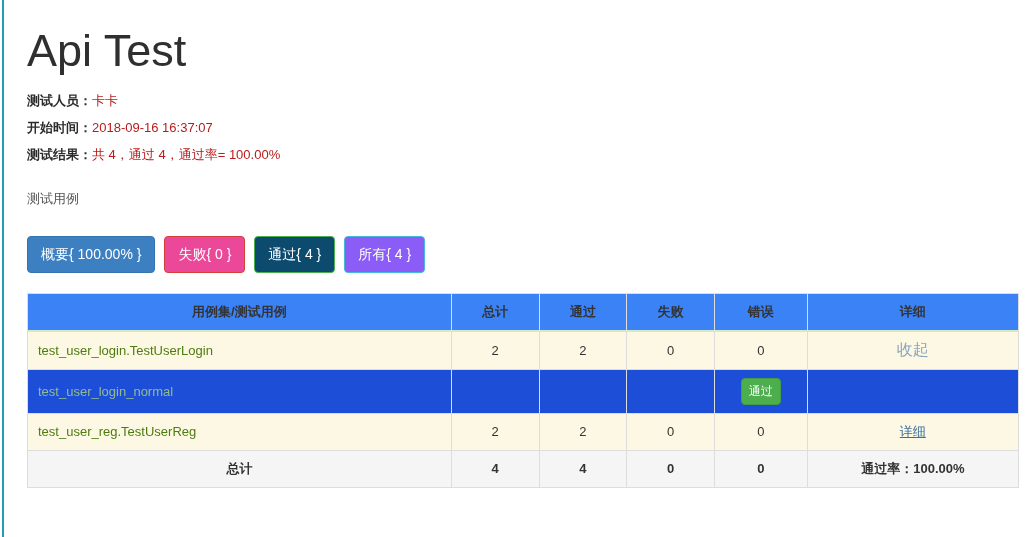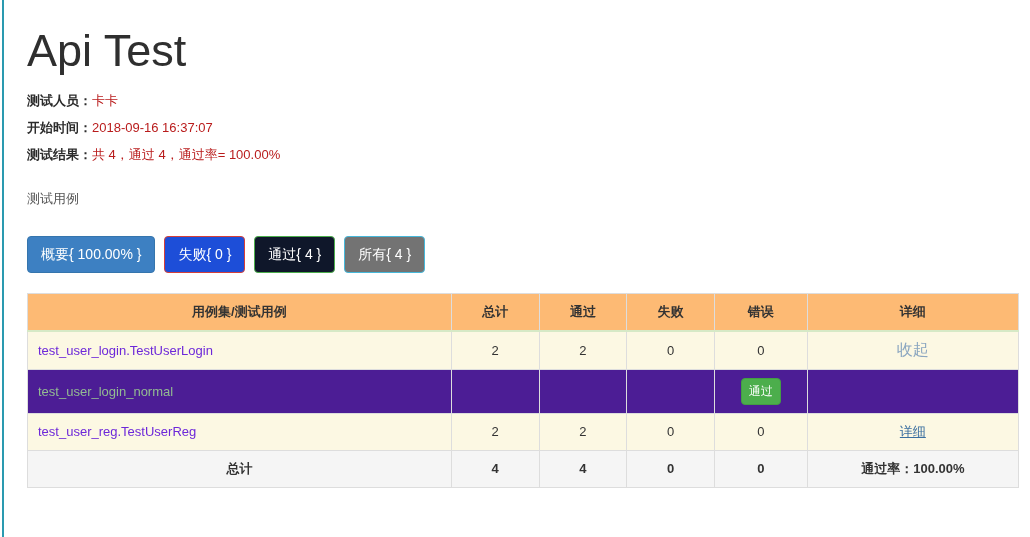--- a/index.html
+++ b/index.html
@@ -78,61 +78,61 @@
     line-height: 1;
     padding: 10px 13px 11px 13px;
     border-radius: 4px;
     border: 1px solid transparent;
     color: #ffffff;
     cursor: pointer;
     white-space: nowrap;
     font-family: "Liberation Sans", "DejaVu Sans", sans-serif;
   }
   .btn-primary { background: #3d80c2; border-color: #3575ad; }
-  .btn-danger  { background: #1d4ed8; border-color: #d43f3a; }
-  .btn-success { background: #0f172a; border-color: #4cae4c; }
-  .btn-info    { background: #737373; border-color: #46b8da; }
+  .btn-danger  { background: #ec4899; border-color: #d43f3a; }
+  .btn-success { background: #0c4a6e; border-color: #4cae4c; }
+  .btn-info    { background: #8b5cf6; border-color: #46b8da; }
   
   #result-table-wrap {
     margin: 20px 0 0 20px;
     width: 992px;
   }
   table#result-table {
     width: 992px;
     border-collapse: collapse;
     font-size: 13px;
     background: #ffffff;
     border: 1px solid #dddddd;
   }
   table#result-table th,
   table#result-table td {
     border: 1px solid #dddddd;
     padding: 8px 10px;
     vertical-align: middle;
     line-height: 20px;
   }
   table#result-table thead th {
-    background: #fdba74;
+    background: #3b82f6;
     font-weight: bold;
     color: #333333;
     text-align: center;
     border-bottom-width: 2px;
     border-bottom-color: #d6e9c6;
     padding-top: 8px;
     padding-bottom: 8px;
   }
   th.col-name { width: 455px; }
   th.col-num  { width: 79px; }
   th.col-detail { width: 222px; }
   tr.suite-row > td { background: #fcf8e3; }
-  tr.case-row  > td { background: #4c1d95; }
+  tr.case-row  > td { background: #1d4ed8; }
   tr.total-row > td { background: #f5f5f5; font-weight: bold; }
   td.name-cell {
     text-align: left;
-    color: #6d28d9;
+    color: #4d7c0f;
   }
   td.name-cell.sub {
     padding-left: 32px;
     color: #93bb92;
   }
   td.num-cell {
     text-align: center;
     color: #333333;
   }
   td.detail-cell {

